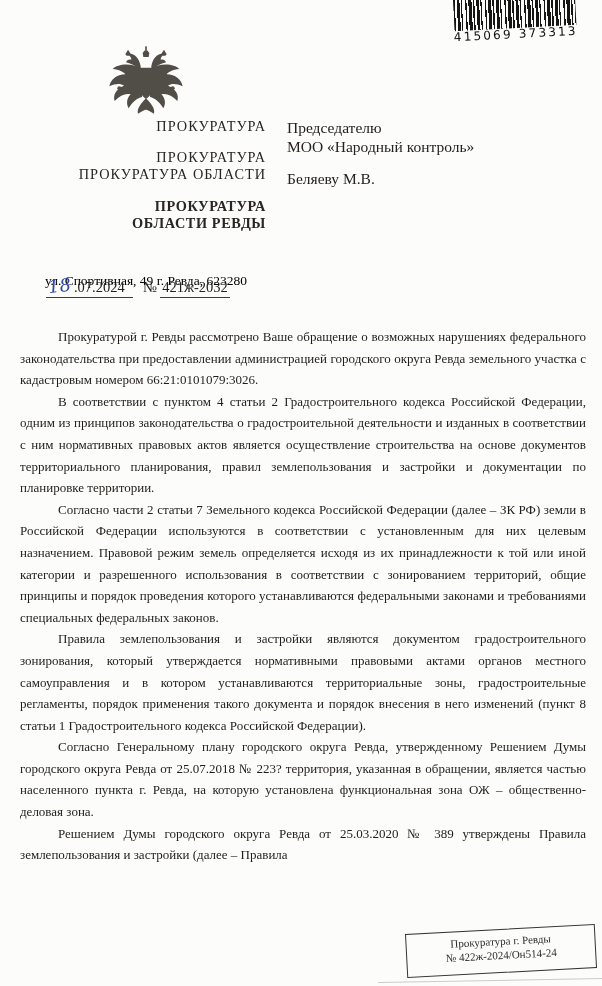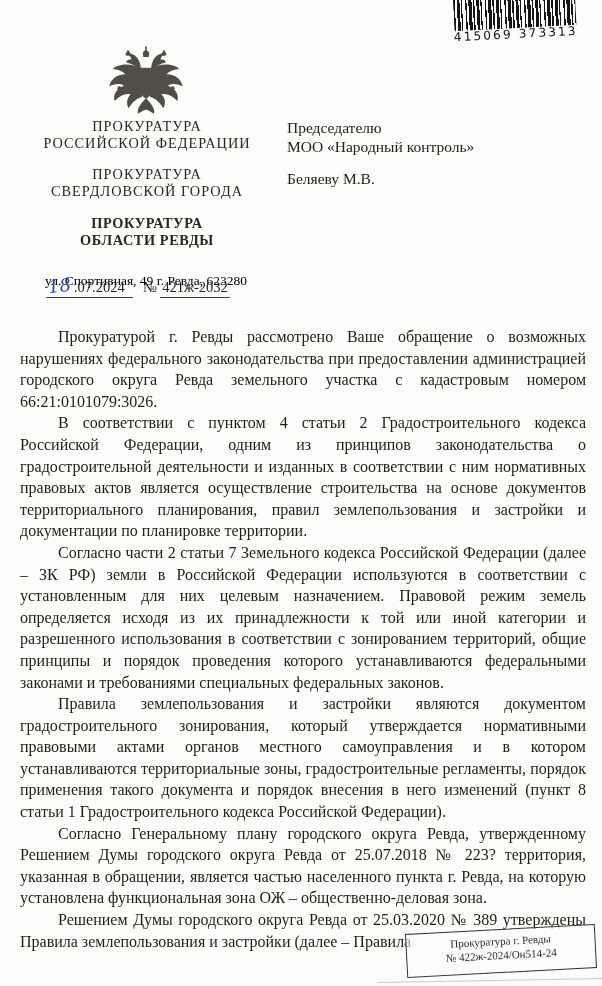--- a/index.html
+++ b/index.html
@@ -21,41 +21,41 @@
   }
   .barcode .num{
     text-align:center;font-family:"DejaVu Sans",sans-serif;
     font-size:12px;letter-spacing:2.2px;color:#111;margin-top:0;line-height:13px;white-space:nowrap;
   }
   
   .emblem{position:absolute;left:106px;top:46px;width:80px;height:70px;}
   
   .letterhead{position:absolute;left:28px;top:118px;width:238px;text-align:center;
     font-size:14.3px;line-height:17px;letter-spacing:1px;color:#2a2622;}
-  .lh-group{margin-bottom:14px;}
+  .lh-group{margin-bottom:14px;text-align:right;}
   .lh-group.gap{margin-bottom:15px;}
   .lh-group.bold{font-weight:bold;letter-spacing:.6px;}
   
   .recipient{position:absolute;left:287px;top:118px;font-size:15.5px;line-height:19px;color:#26221e;}
   .recipient .name{margin-top:13px;}
   .recipient .email{margin-top:11px;}
   
   .address{position:absolute;left:20px;top:254px;width:252px;text-align:center;
     font-size:13.5px;color:#000000;margin-top:19px;}
   .dateline{position:absolute;left:46px;top:279px;font-size:14.5px;color:#26221e;white-space:nowrap;}
   .date-ul{display:inline-block;border-bottom:1.3px solid #3c3a3a;padding:0 8px 1px 2px;}
   .hand{
     display:inline-block;color:#3246a5;font-style:italic;font-size:18px;line-height:14px;
     font-family:"DejaVu Serif",serif;transform:rotate(-7deg);margin-right:3px;
   }
   .no-label{margin-left:10px;}
   .num-ul{display:inline-block;border-bottom:1.3px solid #3c3a3a;padding:0 2px 1px 2px;}
   
   .body{position:absolute;left:20px;top:326px;width:566px;
-    font-size:16px;line-height:21.6px;text-align:justify;color:#211e18;}
+    font-size:13px;line-height:21.6px;text-align:justify;color:#211e18;}
   .body p{margin:0;text-indent:38px;}
   
   .stamp{
     position:absolute;left:406px;top:929px;width:188px;height:38px;
     border:1.6px solid #333;transform:rotate(-3deg);transform-origin:center;
     text-align:center;font-size:11px;line-height:14px;color:#2b2b2b;padding-top:4px;
     background:rgba(252,252,250,.6);
   }
   .artifact-line{position:absolute;left:378px;top:980px;width:224px;height:1.4px;
     background:#cbcbc7;transform:rotate(-1deg);}
@@ -84,25 +84,24 @@
         <rect x="58.8" y="0" width="2.4" height="6"></rect>
         <path d="M50 32 h20 v28 c0 10 -5 16 -10 19 c-5 -3 -10 -9 -10 -19 z"></path>
         <path d="M60 78 C52 86 46 94 48 101 C55 97 58 95 60 95 C62 95 65 97 72 101 C74 94 68 86 60 78 Z"></path>
       </g>
     </svg>
   </div>
 
   <div class="letterhead">
     <div class="lh-group">
       <div>ПРОКУРАТУРА</div>
-      <div>РОССИЙСКОЙ ФЕДЕРАЦИИ</div>
     </div>
     <div class="lh-group gap">
       <div>ПРОКУРАТУРА</div>
-      <div>СВЕРДЛОВСКОЙ ГОРОДА</div>
+      <div>ПРОКУРАТУРА ОБЛАСТИ</div>
     </div>
     <div class="lh-group bold">
       <div>ПРОКУРАТУРА</div>
       <div>ОБЛАСТИ РЕВДЫ</div>
     </div>
   </div>
 
   <div class="recipient">
     <div>Председателю</div>
     <div>МОО «Народный контроль»</div>

